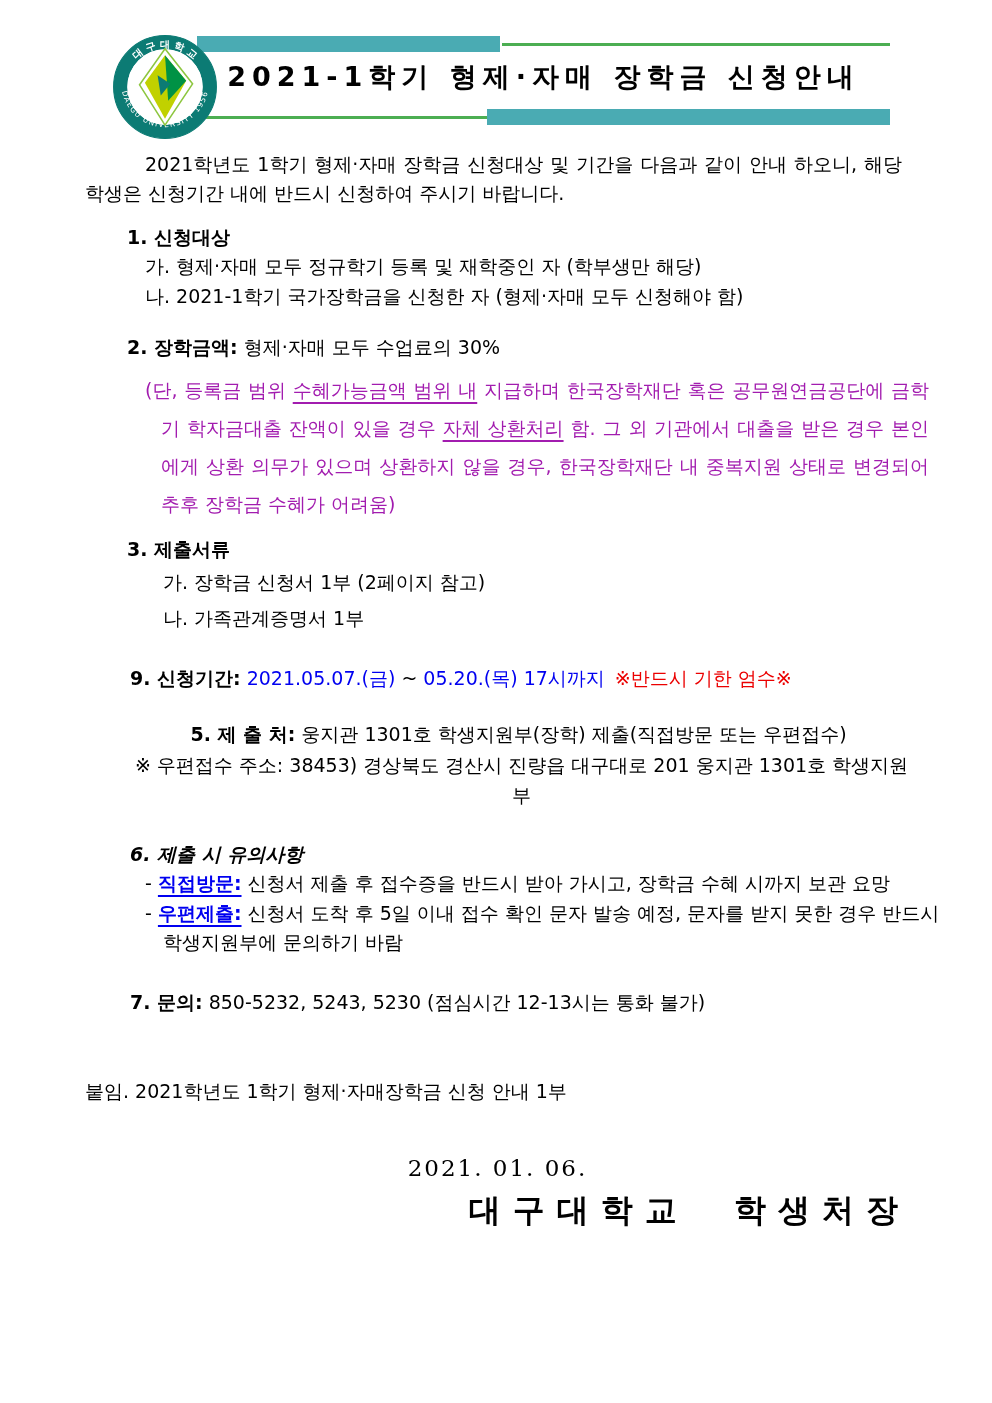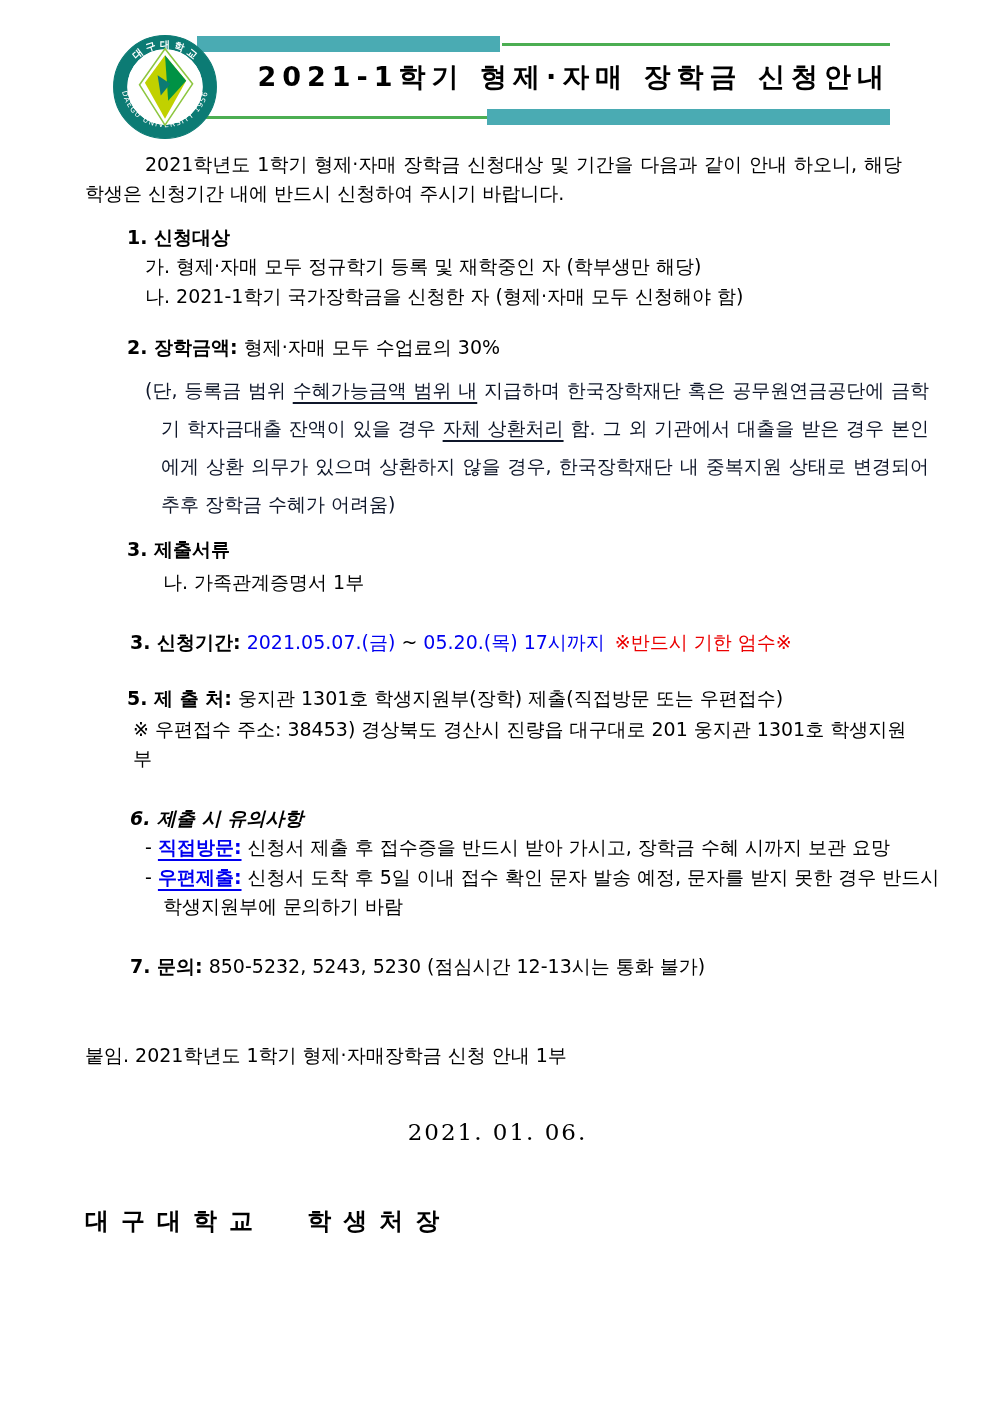--- a/index.html
+++ b/index.html
@@ -13,53 +13,53 @@
   .logo-wrap{position:absolute;left:112px;top:34px;width:106px;height:106px;}
   .title-block{margin-left:197px;width:693px;}
   .bar-row{display:flex;align-items:center;}
   .bar-row.top .teal-bar{width:303px;height:16px;}
   .bar-row.top .green-line{flex:1;height:3px;margin-left:2px;}
   .bar-row.bottom .green-line{width:287px;height:3px;margin-left:3px;}
   .bar-row.bottom .teal-bar{flex:1;height:16px;}
   .teal-bar{background:#4aabb3;}
   .green-line{background:#4cae52;}
   .doc-title{
-    margin:7px 0 14px 0;text-align:right;font-size:27px;font-weight:bold;
+    margin:7px 0 14px 0;text-align:center;font-size:27px;font-weight:bold;
     letter-spacing:6px;white-space:nowrap;
   }
   
   .content{padding:0 82px 0 85px;line-height:1.55;}
   .intro{margin:10px 8px 0 0;text-indent:60px;text-align:justify;}
   .section{margin:0;}
   .sec-heading{font-weight:bold;}
   .ml42{margin-left:42px;}
   .ml45{margin-left:45px;font-style:italic;}
   .sec1{margin-top:14px;}
   .sec1 .item{margin-left:60px;}
   .sec2{margin-top:22px;}
   .red-note{
-    color:#0f172a;margin:8px 0 12px 60px;padding-left:16px;text-indent:-16px;
+    color:#a21caf;margin:8px 0 12px 60px;padding-left:16px;text-indent:-16px;
     width:768px;line-height:2.0;text-align:justify;
   }
   .sec3{margin-top:8px;}
   .sec3 .item{margin-left:78px;line-height:1.9;}
   .sec4{margin-top:28px;margin-left:45px;}
-  .sec5{margin-top:26px;}
+  .sec5{margin-top:26px;text-align:center;}
   .sec5 .main-line{margin-left:42px;}
   .sec5 .addr-note{margin-left:48px;margin-top:2px;}
   .sec6{margin-top:30px;}
   .sec6 .item{margin-left:60px;padding-left:18px;text-indent:-18px;width:780px;}
   .sec7{margin-top:30px;margin-left:45px;}
   .attachment{margin-top:60px;}
   .doc-date{
     margin-top:44px;text-align:center;font-size:23px;letter-spacing:2px;
     font-family:"DejaVu Serif","Liberation Serif",serif;
   }
   .signature{
-    margin-top:52px;text-align:left;font-size:24px;font-weight:bold;
+    text-align:right;font-size:32px;font-weight:bold;
     letter-spacing:12px;word-spacing:22px;
     font-family:"DejaVu Serif","Liberation Serif",serif;
   }
   
   .bold{font-weight:bold;}
   .blue{color:#0000f0;}
   .red{color:#eb0000;}
   .u-red{
     text-decoration-color:#cc2a1e;
     text-decoration-thickness:2px;text-underline-offset:5px;
@@ -120,25 +120,26 @@
       <div class="item">나. 2021-1학기 국가장학금을 신청한 자 (형제·자매 모두 신청해야 함)</div>
     </section>
 
     <section class="section sec2">
       <div class="ml42"><span class="bold">2. 장학금액:</span><span> 형제·자매 모두 수업료의 30%</span></div>
       <div class="red-note"><span>(단, 등록금 범위 </span><span class="u-self">수혜가능금액 범위 내</span><span> 지급하며 한국장학재단 혹은 공무원연금공단에 금학기 학자금대출 잔액이 있을 경우 </span><span class="u-self">자체 상환처리</span><span> 함. 그 외 기관에서 대출을 받은 경우 본인에게 상환 의무가 있으며 상환하지 않을 경우, 한국장학재단 내 중복지원 상태로 변경되어 추후 장학금 수혜가 어려움)</span></div>
     </section>
 
     <section class="section sec3">
       <div class="sec-heading ml42">3. 제출서류</div>
+      <div class="item">가. 장학금 신청서 1부 (2페이지 참고)</div>
       <div class="item">나. 가족관계증명서 1부</div>
     </section>
 
     <section class="section sec4">
-      <span class="bold">3. 신청기간:</span><span class="blue"> 2021.05.07.(금)</span><span> ~ </span><span class="blue">05.20.(목) 17시까지</span><span class="red warn-gap">※반드시 기한 엄수※</span>
+      <span class="bold">9. 신청기간:</span><span class="blue"> 2021.05.07.(금)</span><span> ~ </span><span class="blue">05.20.(목) 17시까지</span><span class="red warn-gap">※반드시 기한 엄수※</span>
     </section>
 
     <section class="section sec5">
       <div class="main-line"><span class="bold">5. 제 출 처:</span><span> 웅지관 1301호 학생지원부(장학) 제출(직접방문 또는 우편접수)</span></div>
       <div class="addr-note">※ 우편접수 주소: 38453) 경상북도 경산시 진량읍 대구대로 201 웅지관 1301호 학생지원부</div>
     </section>
 
     <section class="section sec6">
       <div class="sec-heading ml45">6. 제출 시 유의사항</div>
       <div class="item"><span>- </span><span class="blue bold u-self">직접방문:</span><span> 신청서 제출 후 접수증을 반드시 받아 가시고, 장학금 수혜 시까지 보관 요망</span></div>

